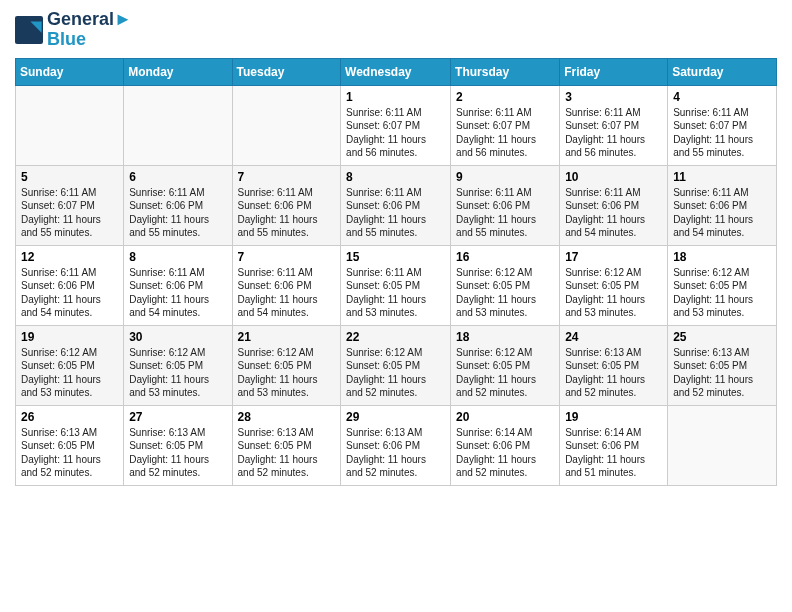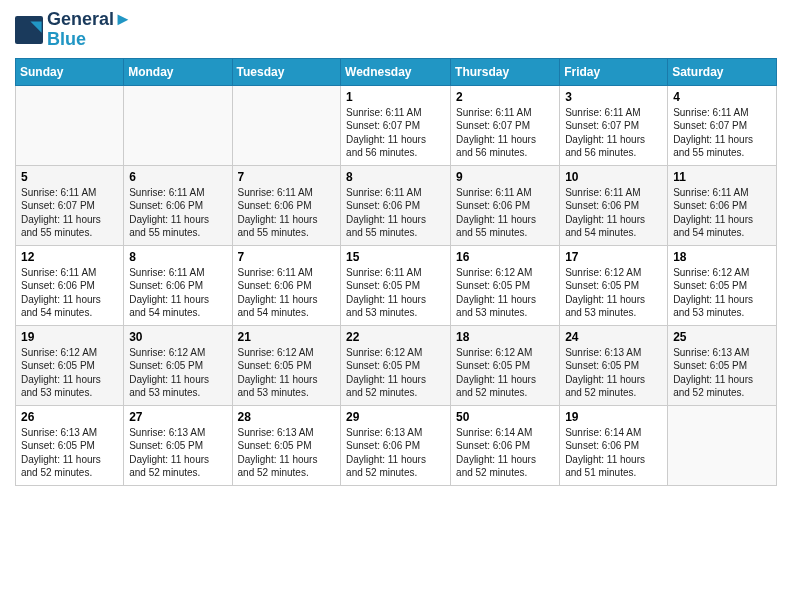--- a/index.html
+++ b/index.html
@@ -301,21 +301,21 @@
 Sunset: 6:05 PM
 Daylight: 11 hours and 52 minutes.</div>
         </td>
         <td>
           <span class="day-num">29</span>
           <div class="day-info" style="white-space: pre-line;">Sunrise: 6:13 AM
 Sunset: 6:06 PM
 Daylight: 11 hours and 52 minutes.</div>
         </td>
         <td>
-          <span class="day-num">50</span>
+          <span class="day-num">20</span>
           <div class="day-info" style="white-space: pre-line;">Sunrise: 6:14 AM
 Sunset: 6:06 PM
 Daylight: 11 hours and 52 minutes.</div>
         </td>
         <td>
           <span class="day-num">19</span>
           <div class="day-info" style="white-space: pre-line;">Sunrise: 6:14 AM
 Sunset: 6:06 PM
 Daylight: 11 hours and 51 minutes.</div>
         </td>

